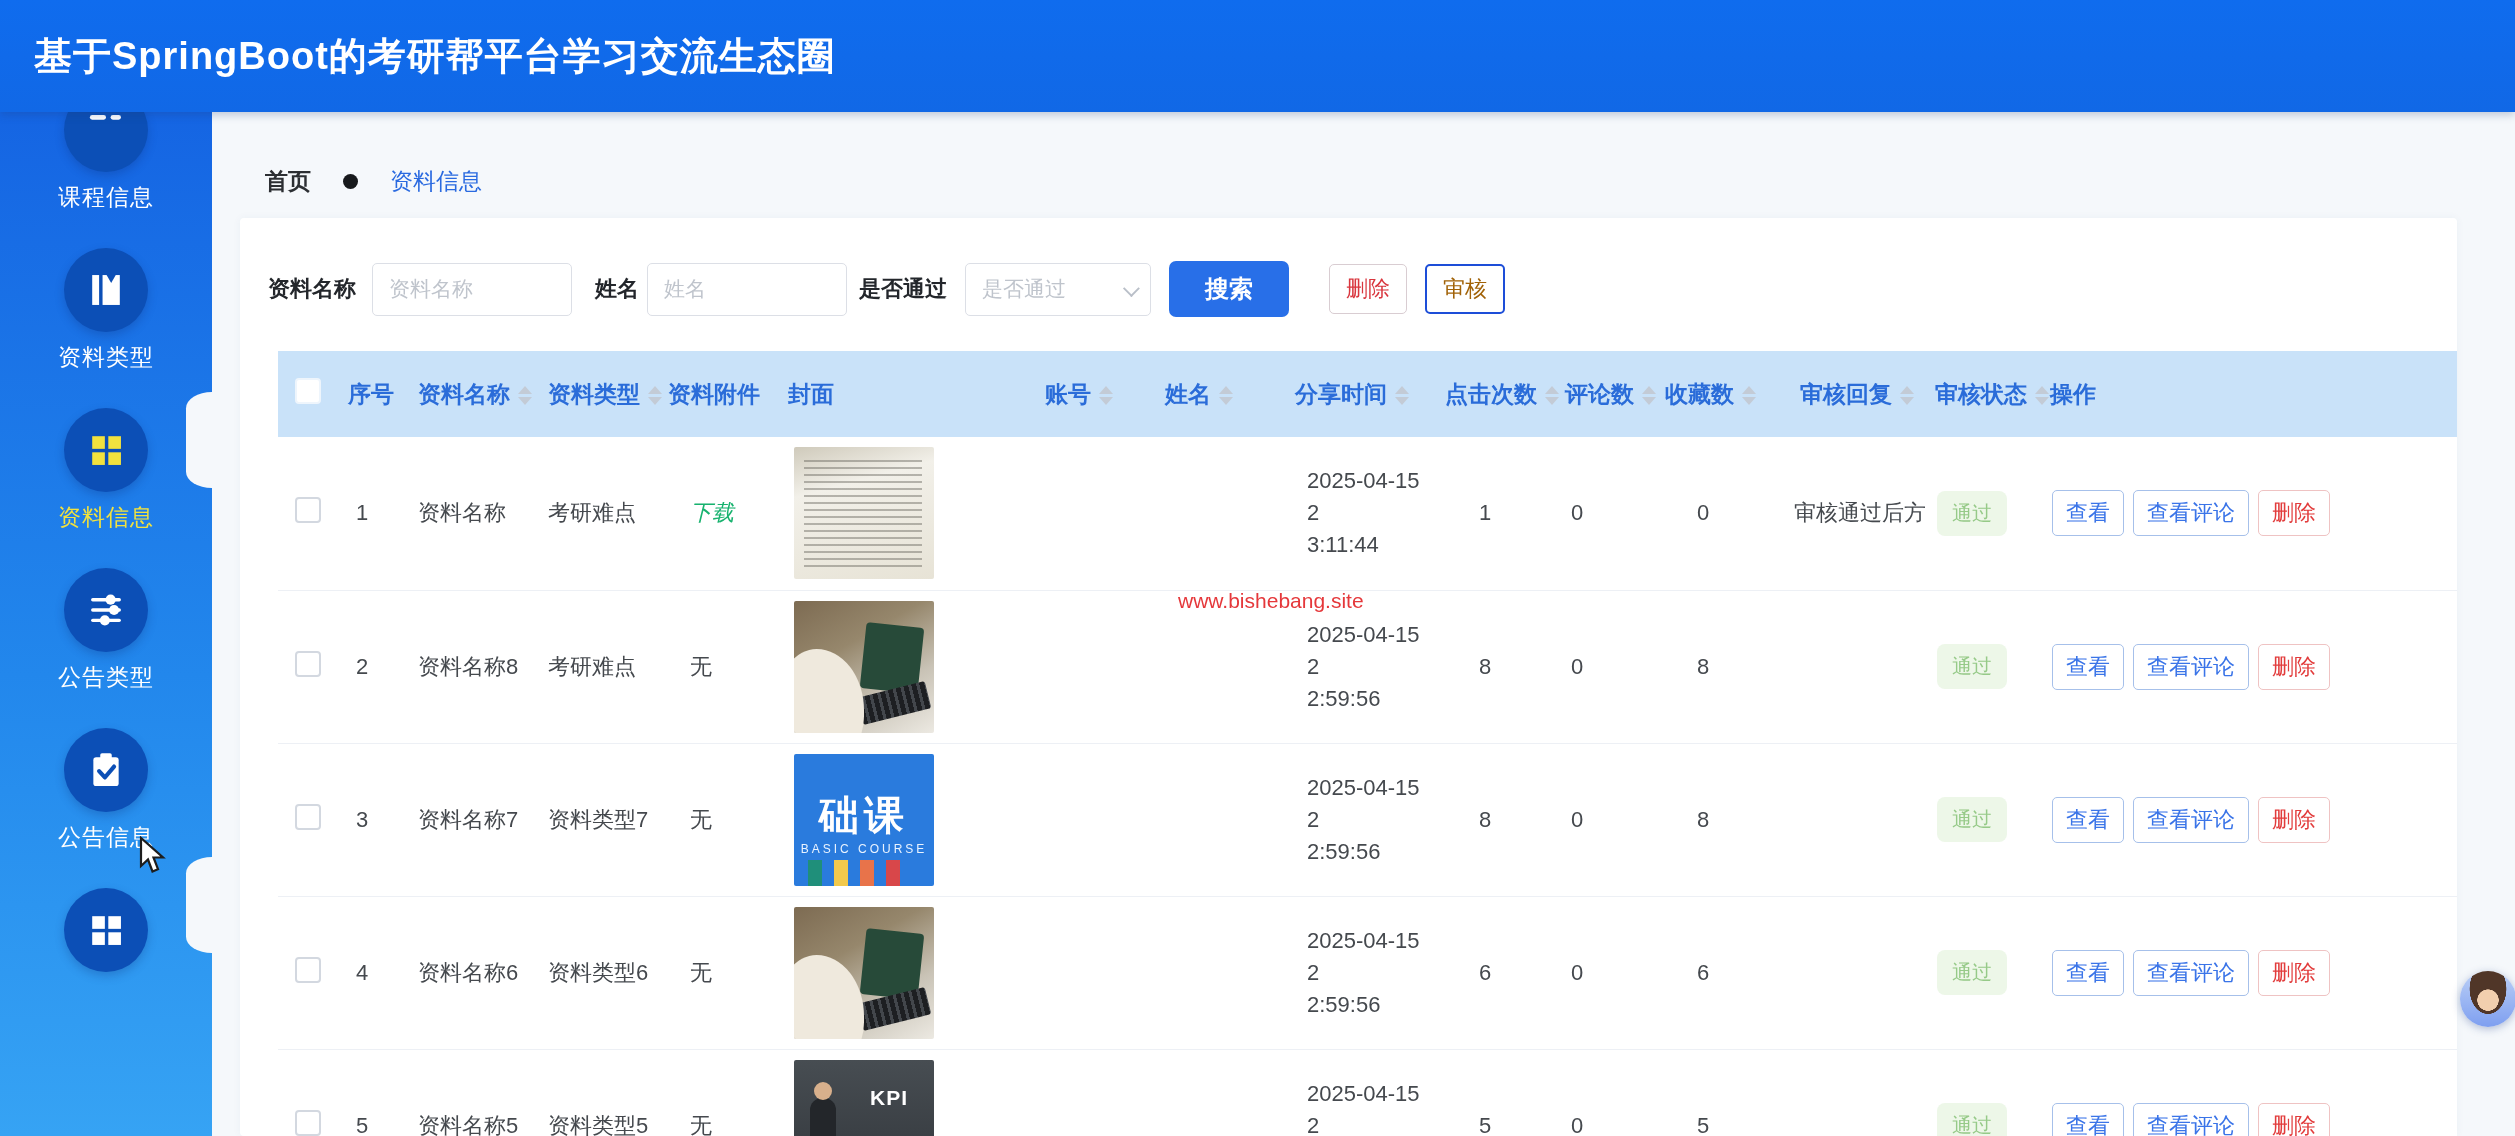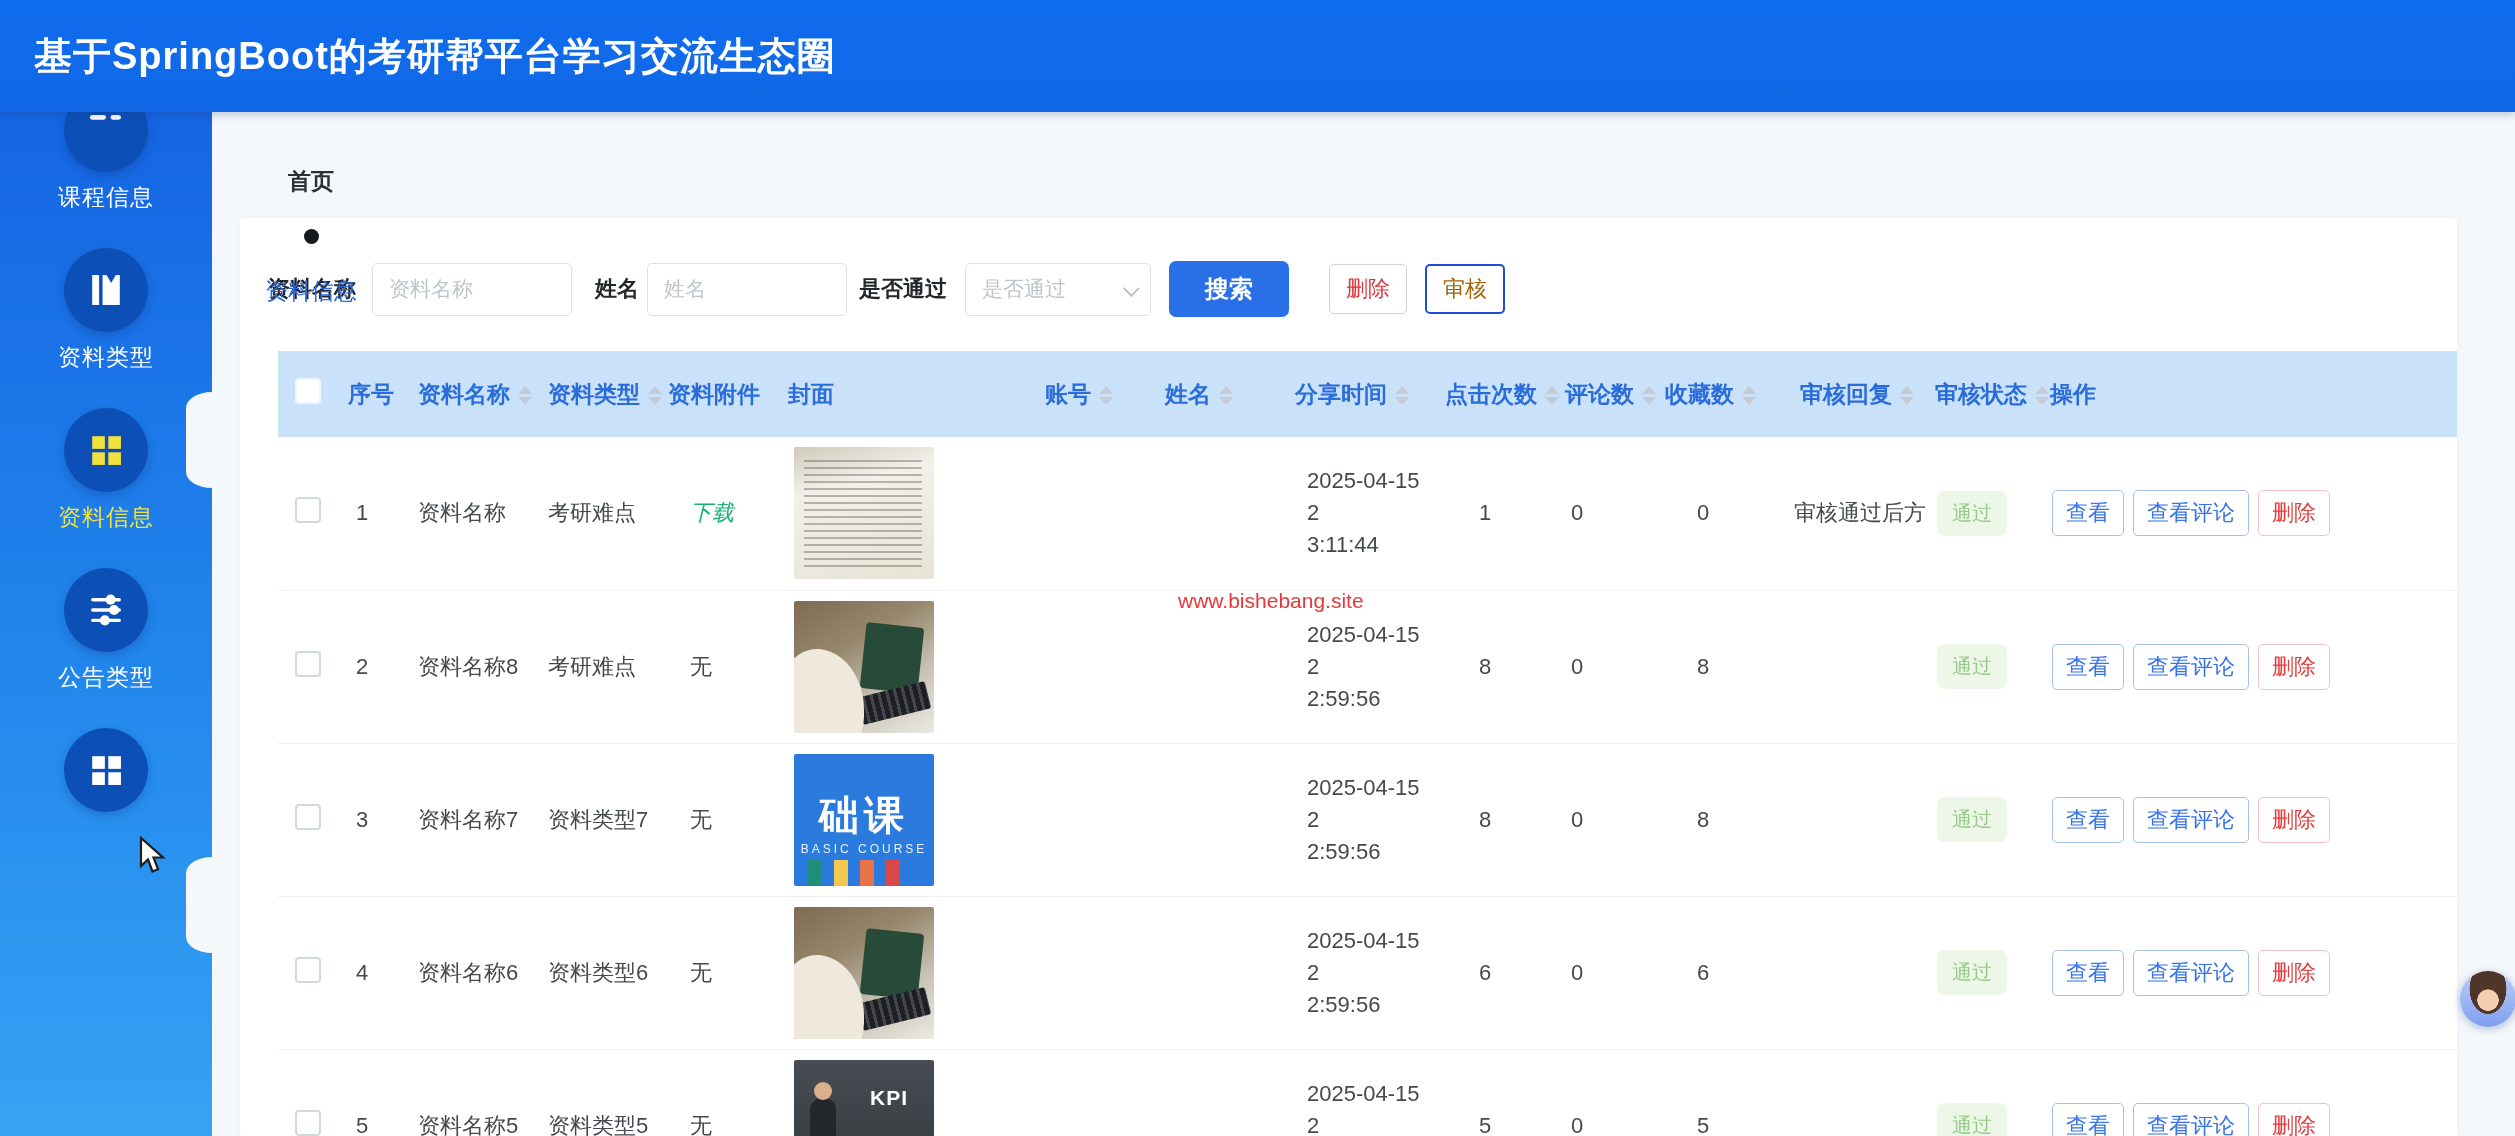--- a/index.html
+++ b/index.html
@@ -30,21 +30,21 @@
   .sb-item.clipped { margin-top:-24px; }
   .sb-icon { width:84px; height:84px; border-radius:50%; background:#0c4fb6;
     display:flex; align-items:center; justify-content:center; box-shadow:0 4px 10px rgba(10,40,110,.25); }
   .sb-icon svg { width:46px; height:46px; }
   .sb-label { margin-top:10px; font-size:23px; color:#ffffff; letter-spacing:1px; }
   .sb-item.active .sb-label { color:#f2e23e; }
   .notch { position:absolute; right:0; width:26px; height:96px; background:#f5f8fb;
     border-radius:96px 0 0 96px / 60px 0 0 60px; }
 
   
-  .breadcrumb { position:absolute; left:265px; top:166px; display:flex; align-items:center; gap:32px; z-index:5;flex-direction:column; }
+  .breadcrumb { position:absolute; left:265px; top:166px; display:flex; align-items:center; gap:32px; z-index:5; }
   .bc-home { font-size:23px; font-weight:bold; color:#2c2f33; }
   .bc-dot { width:15px; height:15px; border-radius:50%; background:#17191c; }
   .bc-current { font-size:23px; color:#2a6ae0; cursor:pointer; }
 
   
   .card { position:absolute; left:240px; top:218px; width:2217px; height:918px; background:#ffffff;
     border-radius:4px; box-shadow:0 0 8px rgba(40,70,120,.05); }
 
   
   .filter-row { display:flex; align-items:center; margin:44px 0 0 28px; height:54px; }
@@ -178,20 +178,30 @@
               <circle cx="27" cy="20" r="4.4" fill="#ffffff"></circle>
               <rect x="7" y="27.5" width="26" height="3" rx="1.5" fill="#ffffff"></rect>
               <circle cx="19" cy="29" r="4.4" fill="#ffffff"></circle>
             </svg>
           </div>
           <div class="sb-label">公告类型</div>
         </div>
         <div class="sb-item">
           <div class="sb-icon">
             <svg viewBox="0 0 40 40">
+              <rect x="9" y="9" width="22" height="25" rx="2.5" fill="#ffffff"></rect>
+              <rect x="15" y="5.5" width="10" height="6" rx="1.5" fill="#ffffff"></rect>
+              <path d="M14 21 l5 5.5 8 -9.5" stroke="#0c4fb6" stroke-width="3.6" fill="none" stroke-linecap="round" stroke-linejoin="round"></path>
+            </svg>
+          </div>
+          <div class="sb-label">公告信息</div>
+        </div>
+        <div class="sb-item">
+          <div class="sb-icon">
+            <svg viewBox="0 0 40 40">
               <rect x="8" y="8" width="11" height="11" fill="#ffffff"></rect>
               <rect x="22" y="8" width="11" height="11" fill="#ffffff"></rect>
               <rect x="8" y="22" width="11" height="11" fill="#ffffff"></rect>
               <rect x="22" y="22" width="11" height="11" fill="#ffffff"></rect>
             </svg>
           </div>
         </div>
       </div>
   <div class="notch" style="top: 280px;"></div>
       <div class="notch" style="top: 745px;"></div>

